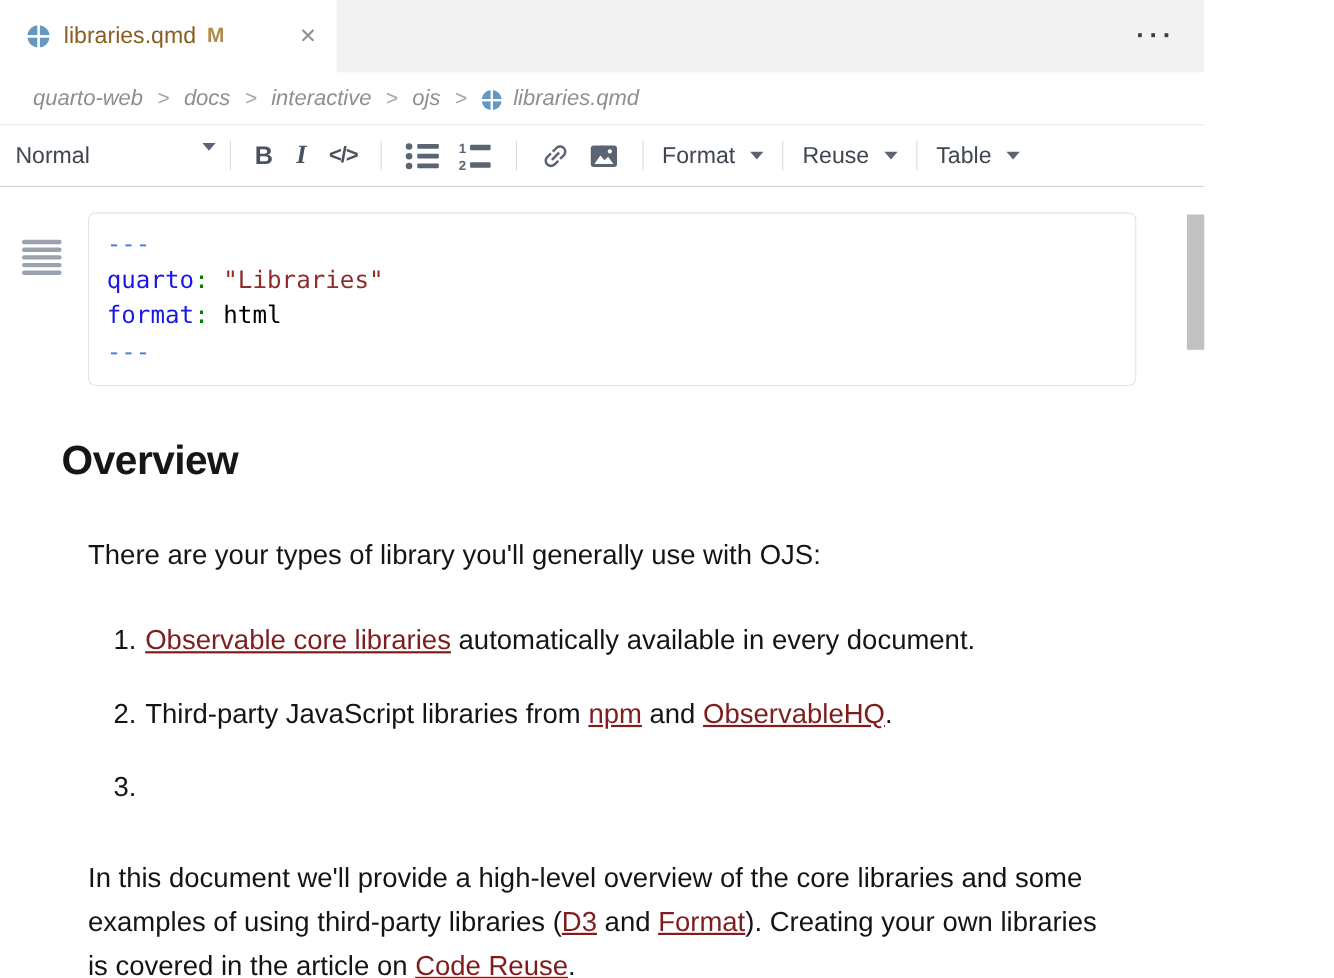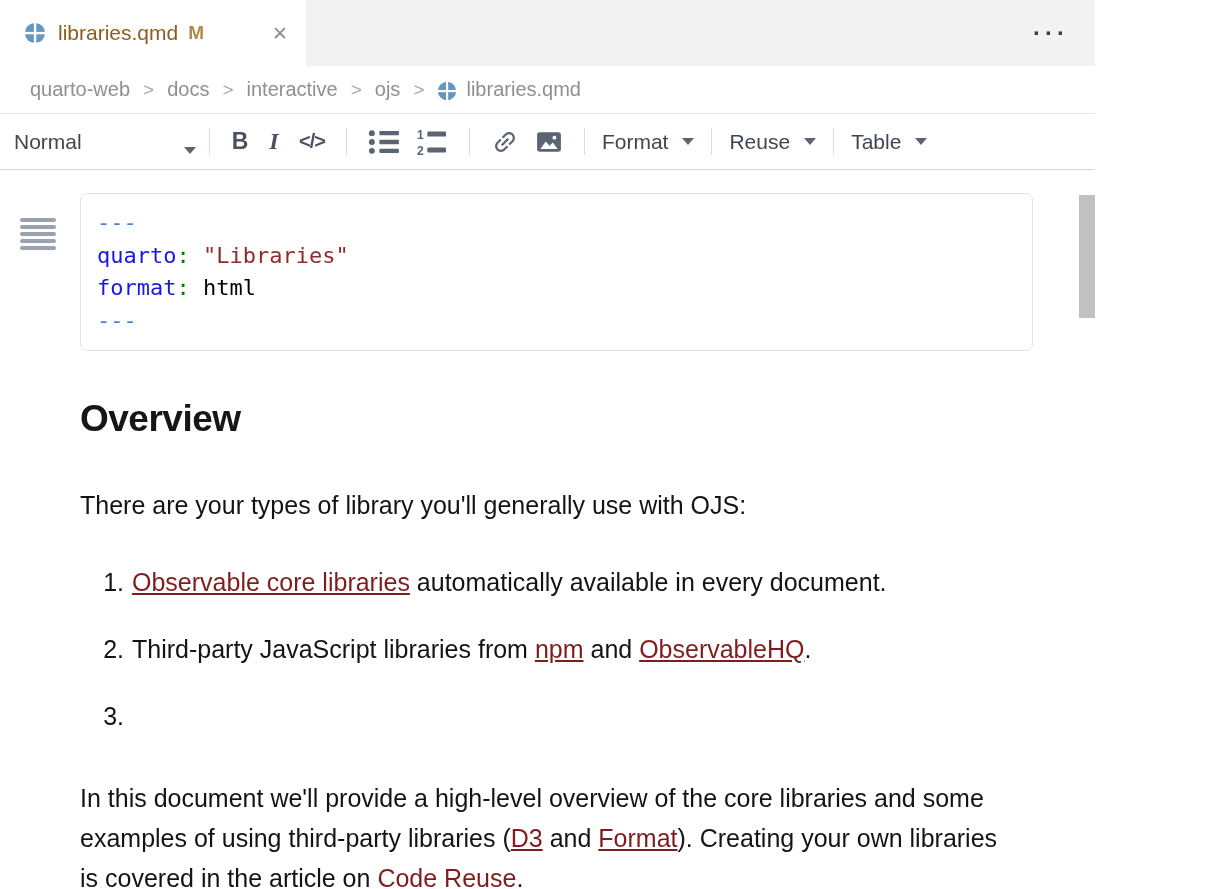--- a/index.html
+++ b/index.html
@@ -18,34 +18,34 @@
   .tab-icon { width:22px; height:22px; flex:0 0 22px; }
   .tab-label { margin-left:12px; font-size:21px; font-weight:500; color:#8a5d20; }
   .tab-modified { margin-left:10px; font-size:19px; font-weight:600; color:#b08a4a; }
   .tab-close { margin-left:auto; font-size:19px; color:#8f8f8f; cursor:pointer; }
   .tab-rest { flex:1; display:flex; align-items:center; justify-content:flex-end; padding-right:26px; }
   .overflow-dots { font-size:24px; font-weight:900; letter-spacing:4px; color:#3d3d3d; line-height:1; cursor:pointer; }
 
   
   .breadcrumb {
     display:flex; align-items:center; height:48px; padding-left:30px;
-    font-size:20px; color:#8f8f8f; border-bottom:1px solid #e4e4e4; background:#fff;
+    font-size:20px; color:#8f8f8f; border-bottom:1px solid #e4e4e4; background:#fff;font-style:italic;
   }
   .crumb { cursor:pointer; }
   .crumb-sep { margin:0 13px; color:#a6a6a6; font-size:19px; }
   .crumb-icon { width:20px; height:20px; margin-right:9px; position:relative; top:1px; }
   .crumb-file { color:#8f8f8f; }
 
   
   .toolbar {
     display:flex; align-items:center; height:56px; padding-left:14px;
     border-bottom:1px solid #d4d4d4; background:#fff; color:#3e4650;
   }
   .tb-sep { width:1px; height:27px; background:#dcdcdc; margin:0 13px; flex:0 0 1px; }
-  .style-select { display:flex; align-items:flex-end; width:182px; cursor:pointer; }
+  .style-select { display:flex; align-items:flex-start; width:182px; cursor:pointer; }
   .style-select .label { font-size:21px; color:#3e4650; }
   .caret {
     width:0; height:0; margin-left:auto;
     border-left:6px solid transparent; border-right:6px solid transparent;
     border-top:7px solid #5a6472;
   }
   .menu-caret { margin-left:14px; }
   .tb-btn {
     display:flex; align-items:center; justify-content:center;
     min-width:34px; height:40px; padding:0 8px; cursor:pointer; border:none; background:none;
@@ -70,21 +70,21 @@
     font-family:"DejaVu Sans Mono","Liberation Mono",monospace;
     font-size:22px; line-height:32.5px;
   }
   .tok-delim { color:#4a80d4; }
   .tok-key { color:#1a16e3; }
   .tok-colon { color:#008000; }
   .tok-string { color:#8f2c2b; }
   .tok-plain { color:#000; }
 
   .doc-heading {
-    margin:47px 80px 0; font-size:37px; font-weight:700; color:#161616; letter-spacing:-0.5px;
+    margin:47px 56px 0; font-size:37px; font-weight:700; color:#161616; letter-spacing:-0.5px;
   }
   .doc-para { margin:45px 80px 0; font-size:25px; color:#141414; line-height:40px; max-width:1010px; }
   .doc-list { margin:41px 80px 0; list-style:none; }
   .doc-list li { display:flex; font-size:25px; color:#141414; line-height:33px; margin-bottom:34px; }
   .doc-list .num { width:44px; text-align:right; margin-right:8px; flex:0 0 44px; }
   a.link, .link { color:#7f1d1d; text-decoration:underline; cursor:pointer; }
 </style>
 </head>
 <body>
 

